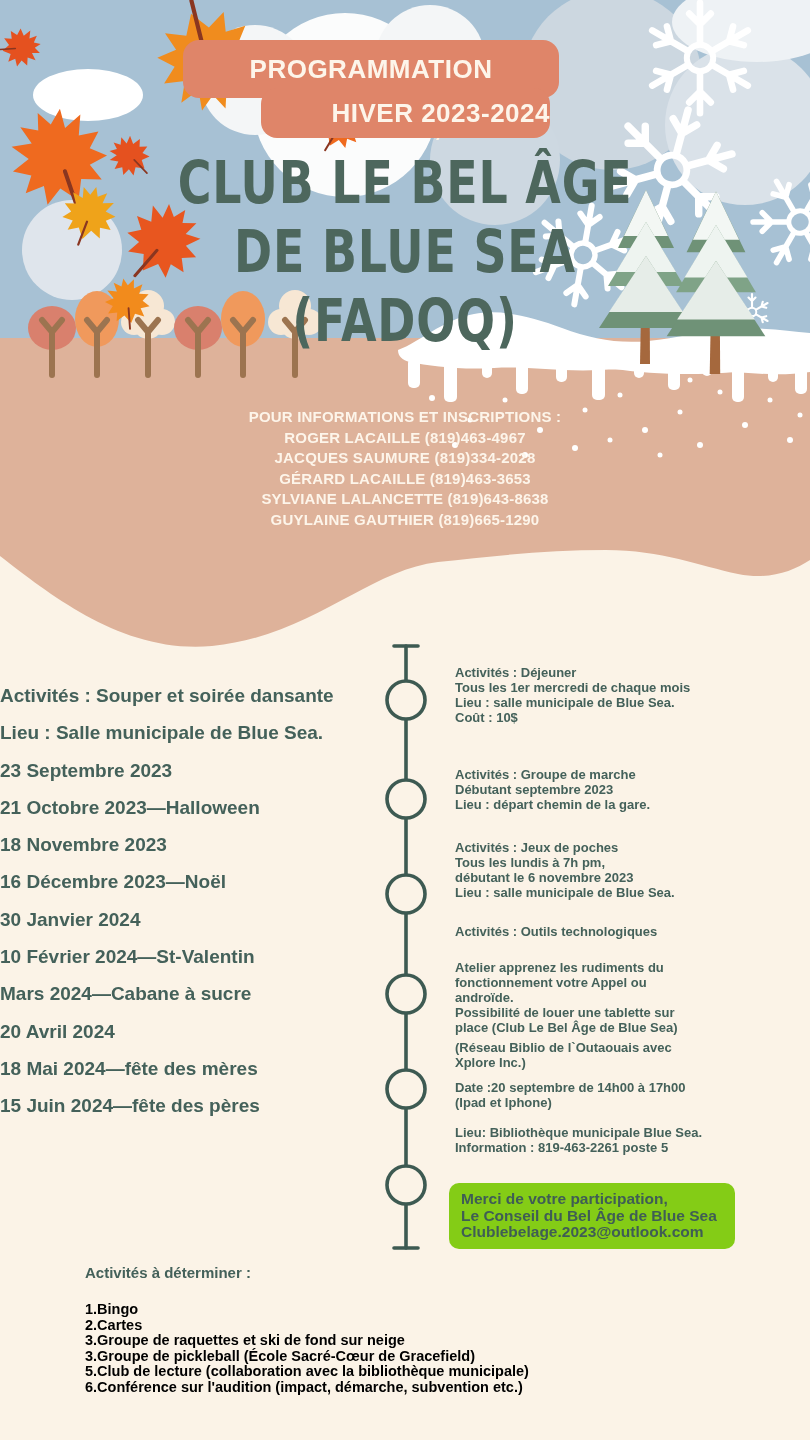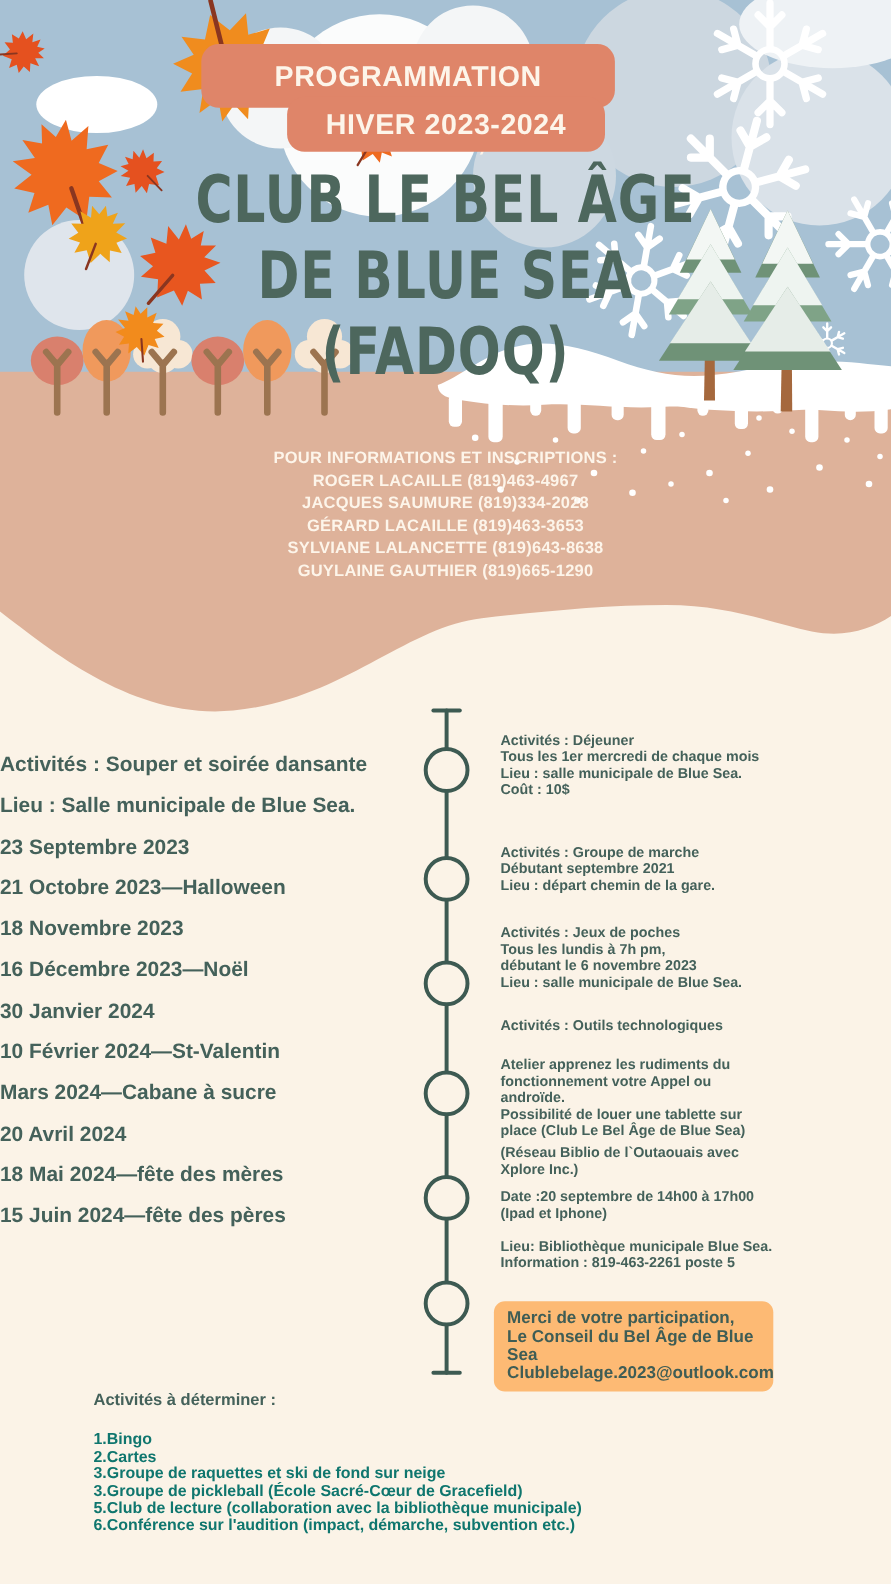--- a/index.html
+++ b/index.html
@@ -10,21 +10,21 @@
   }
   .poster *{box-sizing:border-box;}
   svg.header-art{position:absolute;left:0;top:0;z-index:1;display:block;}
   
   .banner-line{
     position:absolute;z-index:3;background:#df8569;border-radius:16px;
     color:#fdf5ea;font-weight:700;font-size:26px;text-align:center;
     letter-spacing:.5px;
   }
   .banner-line.l1{left:183px;top:40px;width:376px;height:58px;line-height:58px;}
-  .banner-line.l2{left:261px;top:88px;width:289px;height:50px;line-height:50px;}
+  .banner-line.l2{left:261px;top:88px;width:289px;height:50px;line-height:50px;text-align:right;}
   
   .poster-title{
     position:absolute;z-index:3;left:75px;top:148px;width:660px;
     font-family:"DejaVu Sans",sans-serif;font-weight:700;font-size:56px;
     line-height:65px;color:#4d675d;text-align:center;letter-spacing:1px;
     transform:scale(.82,1.06);transform-origin:50% 0;
   }
   
   .contact{
     position:absolute;z-index:3;left:0;top:407px;width:810px;text-align:center;
@@ -38,32 +38,32 @@
     font-weight:700;font-size:19px;line-height:37.3px;color:#44615a;z-index:2;
   }
   
   .act-block{
     position:absolute;left:455px;width:350px;margin:0;z-index:2;
     font-weight:700;font-size:13px;line-height:14.9px;color:#44615a;
     white-space:pre-line;
   }
   
   .merci-box{
-    position:absolute;left:449px;top:1183px;width:254px;z-index:2;
-    background:#fdba74;border-radius:10px;padding:8px 12px;
+    position:absolute;left:449px;top:1183px;width:286px;z-index:2;
+    background:#84cc16;border-radius:10px;padding:8px 12px;
     font-weight:700;font-size:15.5px;line-height:16.6px;color:#3f5d55;
   }
   
   .footer-heading{
     position:absolute;left:85px;top:1264px;z-index:2;
     font-weight:700;font-size:15px;color:#44615a;
   }
   .footer-list{
     position:absolute;left:85px;top:1302px;width:620px;z-index:2;
-    font-weight:700;font-size:14.5px;line-height:15.6px;color:#0f766e;
+    font-weight:700;font-size:14.5px;line-height:15.6px;color:#000000;
   }
 </style>
 </head>
 <body>
 
 <div class="poster">
 
   <svg class="header-art" width="810" height="660" viewBox="0 0 810 660" aria-hidden="true">
     <defs>
       <path id="spoke" d="M0 -12 L0 -46 M0 -28 L-9 -37 M0 -28 L9 -37" stroke="#ffffff" stroke-width="5.5" fill="none" stroke-linecap="round"></path>
@@ -267,21 +267,21 @@
     <div>20 Avril 2024</div>
     <div>18 Mai 2024—fête des mères</div>
     <div>15 Juin 2024—fête des pères</div>
   </div>
 
   <p class="act-block" style="top:666px">Activités : Déjeuner
 Tous les 1er  mercredi de chaque mois
 Lieu : salle municipale de Blue Sea.
 Coût : 10$</p>
   <p class="act-block" style="top:768px">Activités : Groupe de marche
-Débutant septembre 2021
+Débutant septembre 2023
 Lieu : départ chemin de la gare.</p>
   <p class="act-block" style="top:841px">Activités : Jeux de poches
 Tous les lundis à 7h pm,
 débutant le 6 novembre 2023
 Lieu : salle municipale de Blue Sea.</p>
   <p class="act-block" style="top:925px">Activités : Outils technologiques</p>
   <p class="act-block" style="top:961px">Atelier apprenez les rudiments du
 fonctionnement votre Appel ou
 androïde.
 Possibilité de louer une tablette sur

